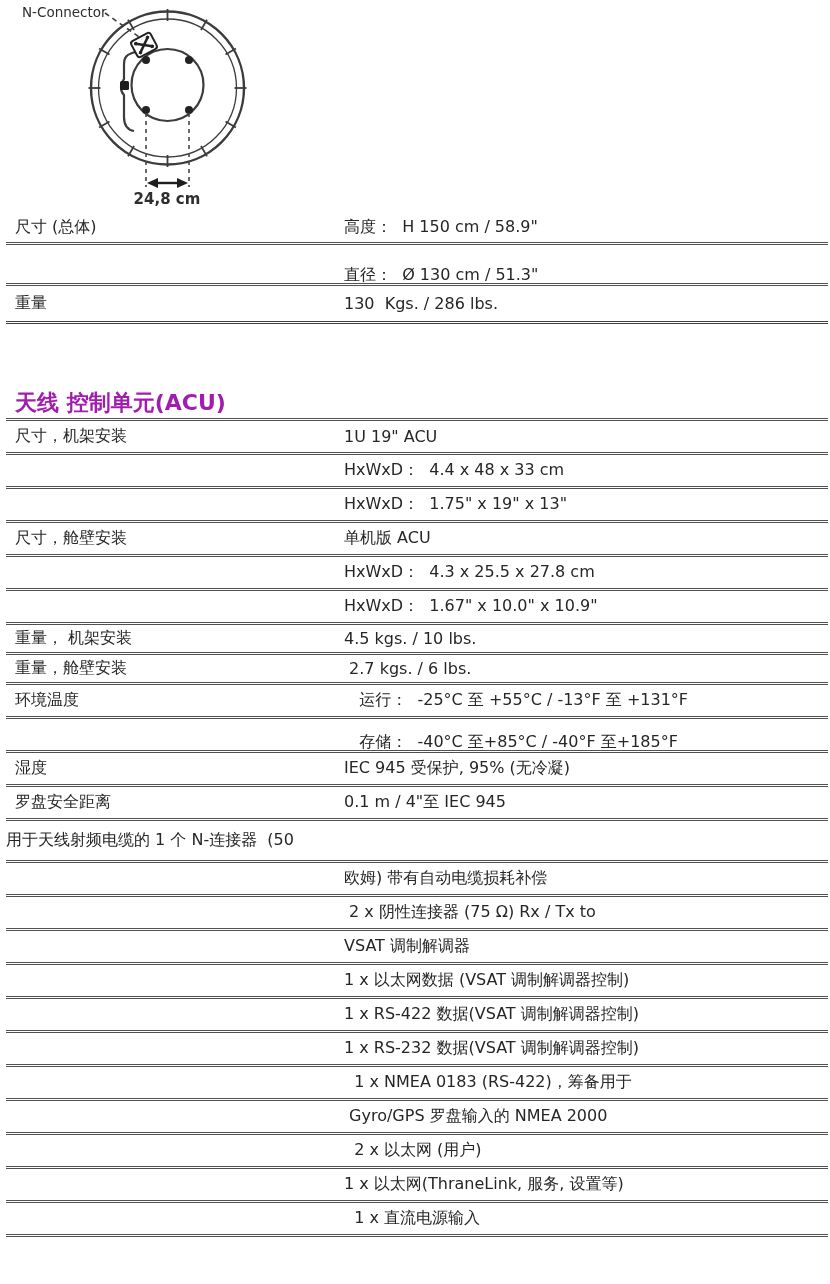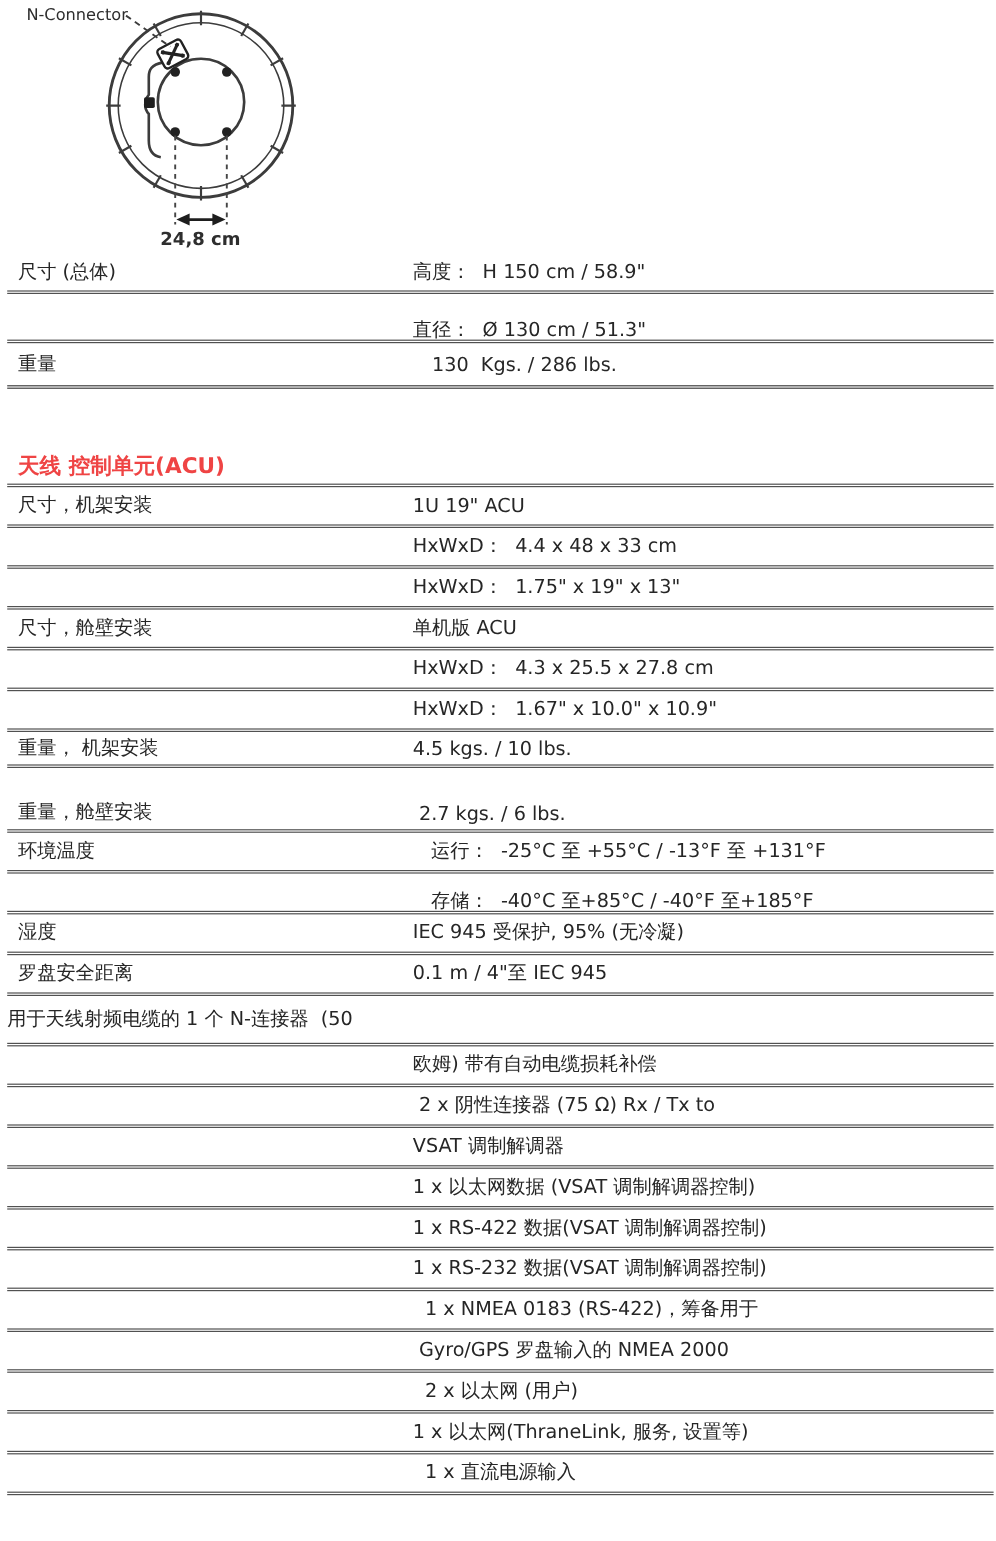--- a/index.html
+++ b/index.html
@@ -20,33 +20,34 @@
     display:flex; align-items:center;
     border-bottom:3px double #515151;
     height:34px;
     font-size:16px;
   }
   .lab { width:338px; padding-left:9px; white-space:pre-wrap; }
   .val { flex:1; white-space:pre-wrap; }
 
   .t1-rows .row:nth-child(1){ height:33px; }
   .t1-rows .row:nth-child(2){ height:29px;margin-top:12px; }
-  .t1-rows .row:nth-child(3){ height:38px; border-bottom-color:#3f3f3f;gap:16px; }
+  .t1-rows .row:nth-child(3){ height:38px; border-bottom-color:#3f3f3f; }
   .t1-rows .row:nth-child(2) .val { transform:translateY(5px); }
 
   .spacer { height:48px; }
 
   .sec-head {
     height:34px; display:flex; align-items:center;
-    padding-left:9px; font-size:18px; font-weight:700; color:#ef4444;
+    padding-left:9px; font-size:22px; font-weight:700; color:#a21caf;
     border-bottom:3px double #515151;
+    margin-top:15px;
   }
 
   .acu-rows .row:nth-child(7){ height:30px; }
-  .acu-rows .row:nth-child(8){ height:30px;margin-top:24px; }
+  .acu-rows .row:nth-child(8){ height:30px; }
   .acu-rows .row:nth-child(13){ height:42px; }
   .acu-rows .row:nth-child(10) .val { transform:translateY(8px); }
   .acu-rows .row:nth-child(26){ border-bottom:none; }
 
   svg text { fill:#2e2e2e; }
   .thin  { stroke:#3c3c3c; fill:none; }
 </style>
 </head>
 <body>
 

